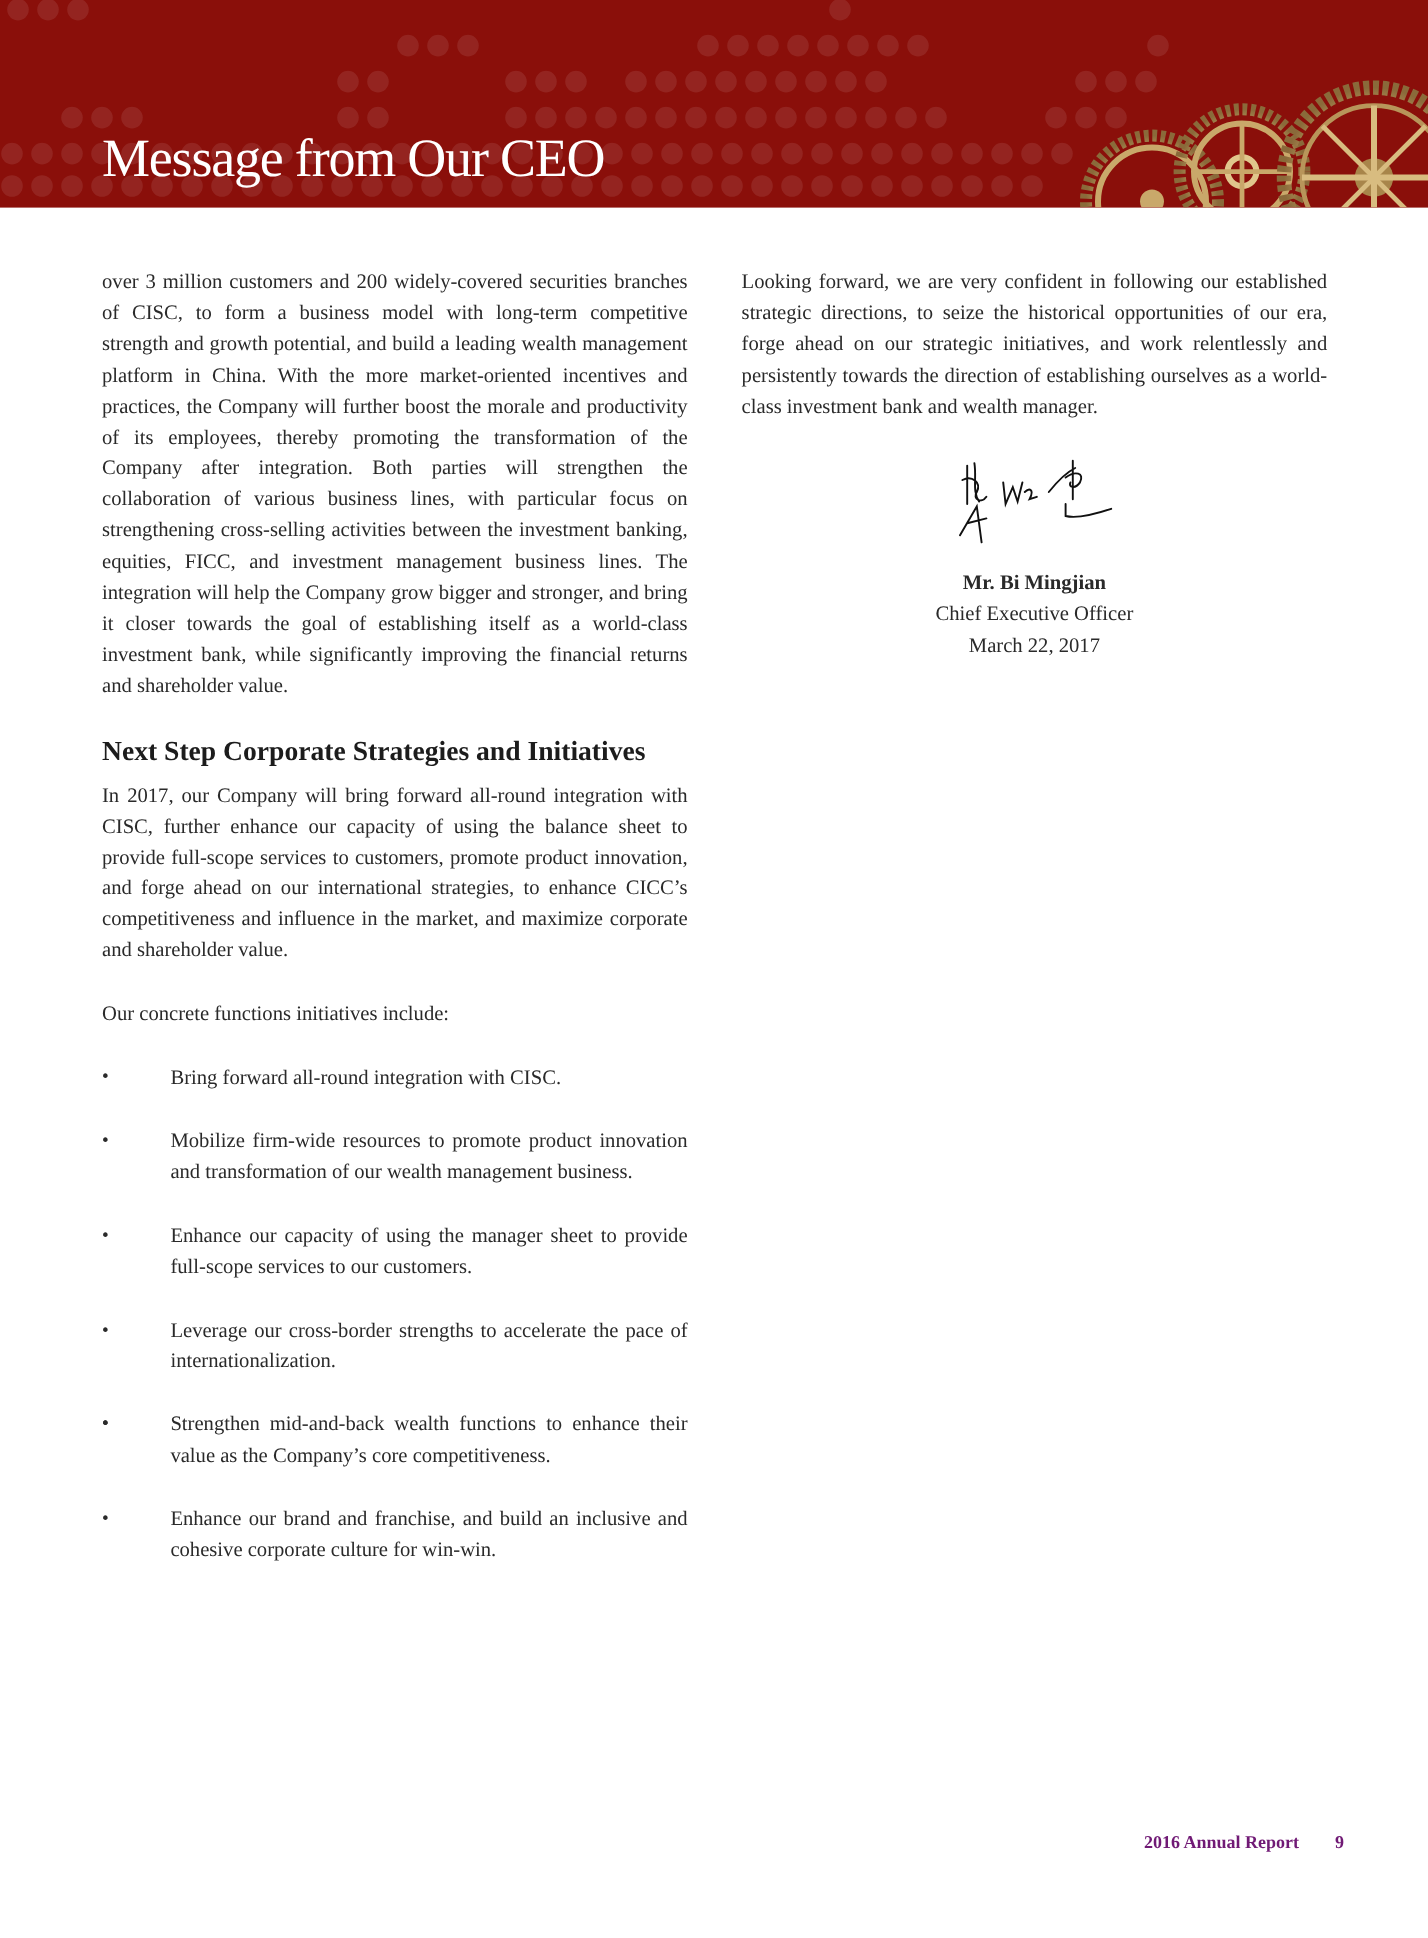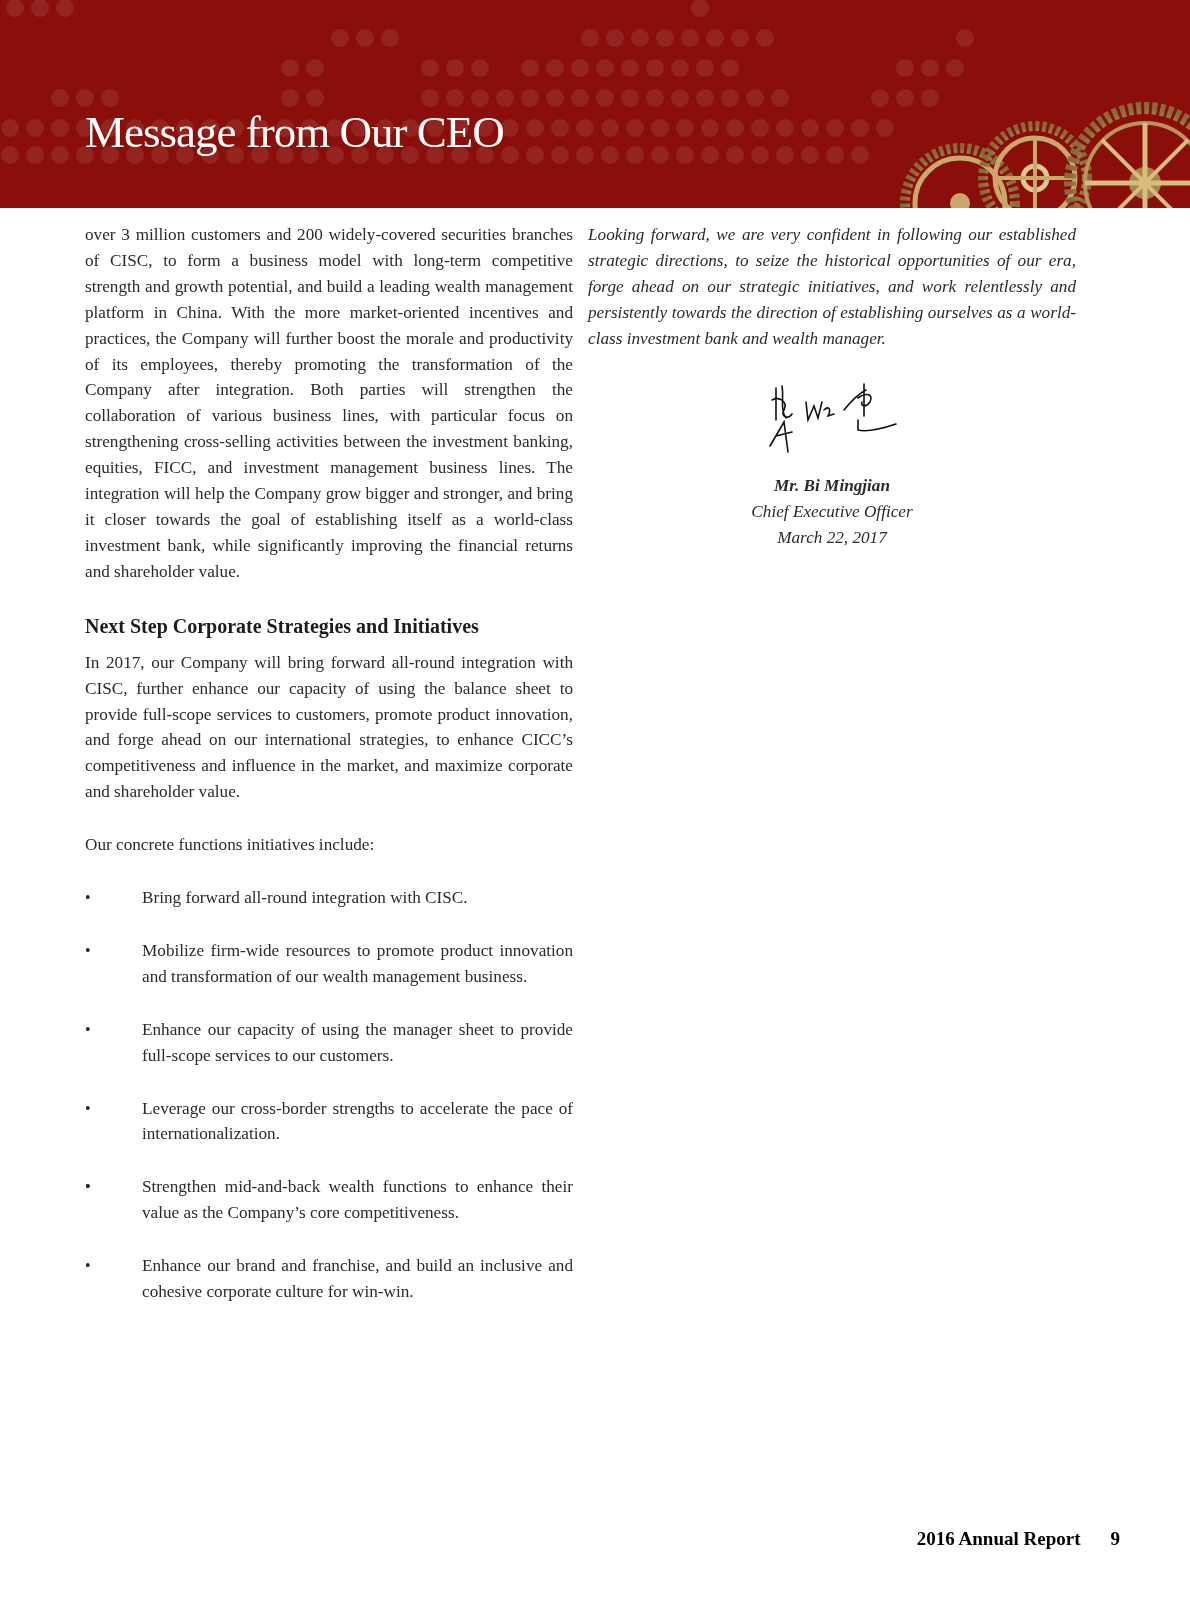--- a/index.html
+++ b/index.html
@@ -3,54 +3,54 @@
 <meta charset="utf-8">
 <style>
   html, body { margin: 0; padding: 0; }
   body {
     width: 1190px; height: 1615px; position: relative; overflow: hidden;
     background: #ffffff;
     font-family: "Liberation Serif", "DejaVu Serif", serif;
     color: #2a2a2a;
   }
   .banner {
-    position: absolute; left: 0; top: 0; width: 1190px; height: 208px;
+    position: absolute; left: 0; top: 0; width: 1190px; height: 173px;
     background: #8a0f0a; overflow: hidden;
   }
   .dots { position: absolute; left: 0; top: 0; }
   .banner-title {
     position: absolute; left: 85px; top: 106px;
     font-family: "Liberation Serif", "DejaVu Serif", serif;
     font-size: 45px; color: #ffffff; letter-spacing: -1px;
     margin: 0; font-weight: normal;
   }
   .gears { position: absolute; right: 0; bottom: 0; }
   .col {
     position: absolute; top: 222px;
     font-size: 17.2px; line-height: 25.9px; text-align: justify;
   }
   .col-left { left: 85px; width: 488px; }
-  .col-right { left: 588px; width: 488px; font-style: italic; }
+  .col-right { left: 618px; width: 488px; }
   .col p { margin: 0; }
   .section-heading {
-    font-size: 20px; font-weight: bold; color: #1c1c1c;
+    font-size: 23px; font-weight: bold; color: #1c1c1c;
     margin: 27px 0 10px 0; line-height: 28px;
   }
   .gap { margin-top: 27px !important; }
   ul.bullets { list-style: none; margin: 27px 0 0 0; padding: 0; }
   ul.bullets li { position: relative; padding-left: 57px; margin-bottom: 27px; }
   ul.bullets li .bullet {
     position: absolute; left: 0; top: 0; width: 20px; font-size: 16px;
   }
   .signature-block { text-align: center; margin-top: 28px; }
   .signature { display: inline-block; }
   .sig-name { font-weight: bold; margin-top: 6px; }
   .footer {
     position: absolute; top: 1528px; right: 70px;
-    font-size: 19px; font-weight: bold; color: #000000;
+    font-size: 15px; font-weight: bold; color: #701a75;
   }
   .footer .page-num { margin-left: 30px; }
 </style>
 </head>
 <body>
 
 <div class="banner">
   <svg class="dots" width="1190" height="173">
     <g fill="#ffffff" fill-opacity="0.09" id="dotgroup">
         <circle cx="15" cy="8" r="9"></circle>

